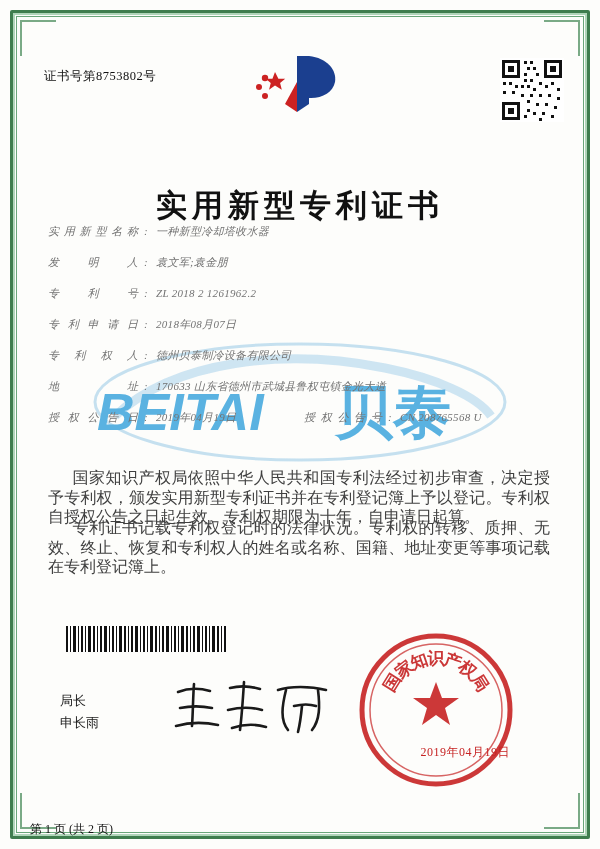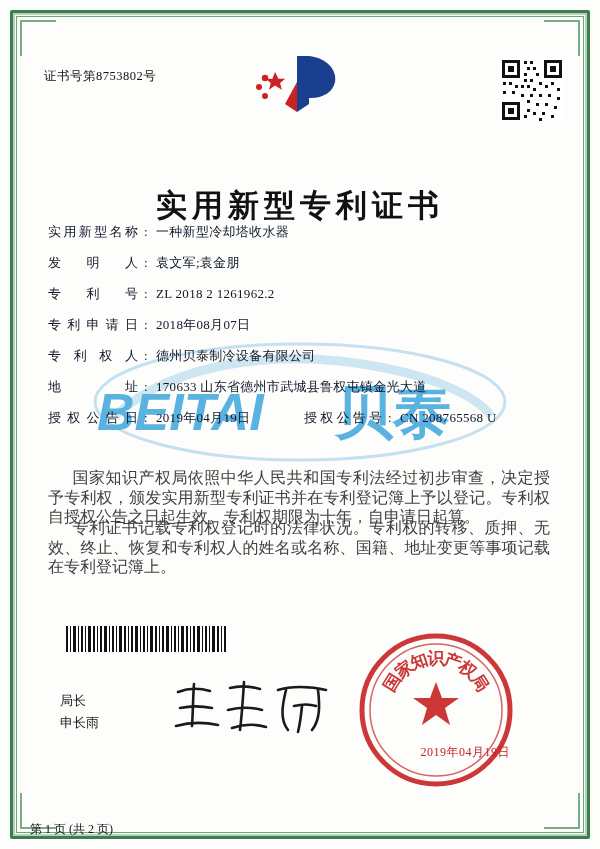--- a/index.html
+++ b/index.html
@@ -117,22 +117,23 @@
     height: 150px;
     pointer-events: none;
     opacity: .85;
   }
 
   .fields {
     position: absolute;
     left: 18px;
     top: 186px;
     width: 504px;
-    font-size: 13px;
-    color: #0f172a;
+    font-size: 11px;
+    color: #737373;
+    font-style: italic;
   }
   .field-row {
     position: relative;
     height: 31px;
     line-height: 31px;
     white-space: nowrap;
   }
   .f-label {
     display: inline-block;
     width: 96px;

